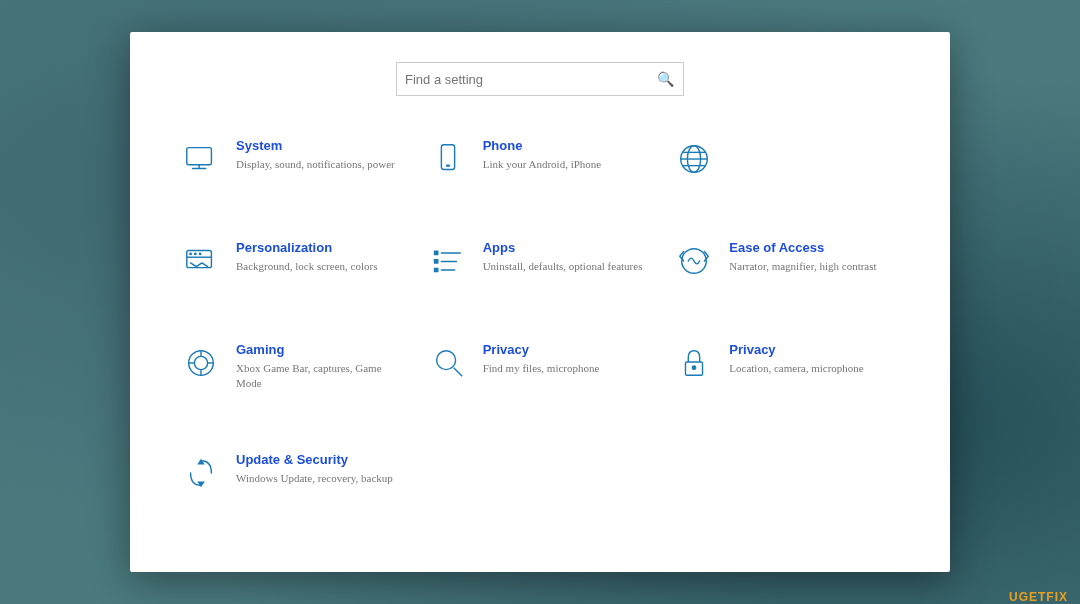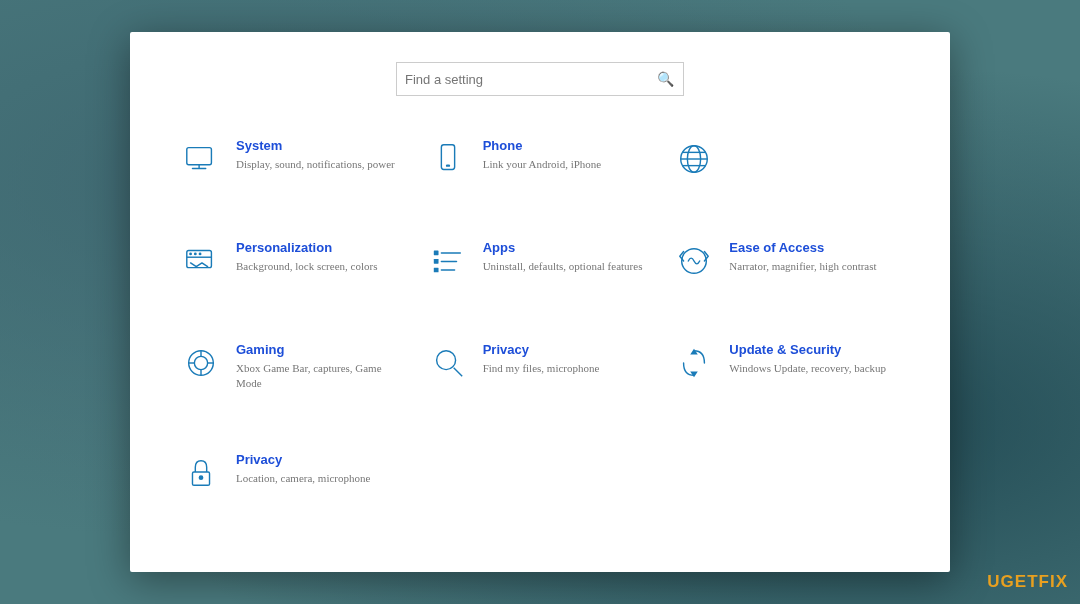--- a/index.html
+++ b/index.html
@@ -111,23 +111,23 @@
 
     .setting-subtitle {
       font-size: 11px;
       color: #777;
       line-height: 1.4;
       font-family: Liberation Serif, serif;
     }
 
     .watermark {
       position: absolute;
-      bottom: 12px;
+      bottom: 0;
       right: 12px;
-      font-size: 17px;
+      font-size: 12px;
       font-weight: bold;
       color: #e8a020;
       letter-spacing: 1px;
       margin-left: 40px;
     }
   </style>
 </head>
 <body>
 
 <div class="settings-window">
@@ -245,40 +245,40 @@
     </svg>
     </div>
     <div class="setting-text">
       <div class="setting-title">Privacy</div>
       <div class="setting-subtitle">Find my files, microphone</div>
     </div>
   </div>
       <div class="setting-item">
     <div class="setting-icon">
       <svg viewBox="0 0 38 38" fill="none" stroke="#1a7bb8" stroke-width="1.8">
+      <rect x="10" y="18" width="18" height="14" rx="1.5"></rect>
+      <path d="M13 18 L13 13 Q13 6 19 6 Q25 6 25 13 L25 18"></path>
+      <circle cx="19" cy="24" r="2.5" fill="#1a7bb8" stroke="none"></circle>
+    </svg>
+    </div>
+    <div class="setting-text">
+      <div class="setting-title">Privacy</div>
+      <div class="setting-subtitle">Location, camera, microphone</div>
+    </div>
+  </div>
+      <div class="setting-item">
+    <div class="setting-icon">
+      <svg viewBox="0 0 38 38" fill="none" stroke="#1a7bb8" stroke-width="1.8">
       <path d="M19 6 Q30 6 30 19" stroke-linecap="round"></path>
       <path d="M19 32 Q8 32 8 19" stroke-linecap="round"></path>
       <polygon points="19,4 15,10 23,10" fill="#1a7bb8" stroke="none"></polygon>
       <polygon points="19,34 15,28 23,28" fill="#1a7bb8" stroke="none"></polygon>
     </svg>
     </div>
     <div class="setting-text">
       <div class="setting-title">Update &amp; Security</div>
       <div class="setting-subtitle">Windows Update, recovery, backup</div>
     </div>
   </div>
-      <div class="setting-item">
-    <div class="setting-icon">
-      <svg viewBox="0 0 38 38" fill="none" stroke="#1a7bb8" stroke-width="1.8">
-      <rect x="10" y="18" width="18" height="14" rx="1.5"></rect>
-      <path d="M13 18 L13 13 Q13 6 19 6 Q25 6 25 13 L25 18"></path>
-      <circle cx="19" cy="24" r="2.5" fill="#1a7bb8" stroke="none"></circle>
-    </svg>
-    </div>
-    <div class="setting-text">
-      <div class="setting-title">Privacy</div>
-      <div class="setting-subtitle">Location, camera, microphone</div>
-    </div>
-  </div>
     </div>
 </div>
 
 <div class="watermark">UGETFIX</div>
 
 </body></html>

